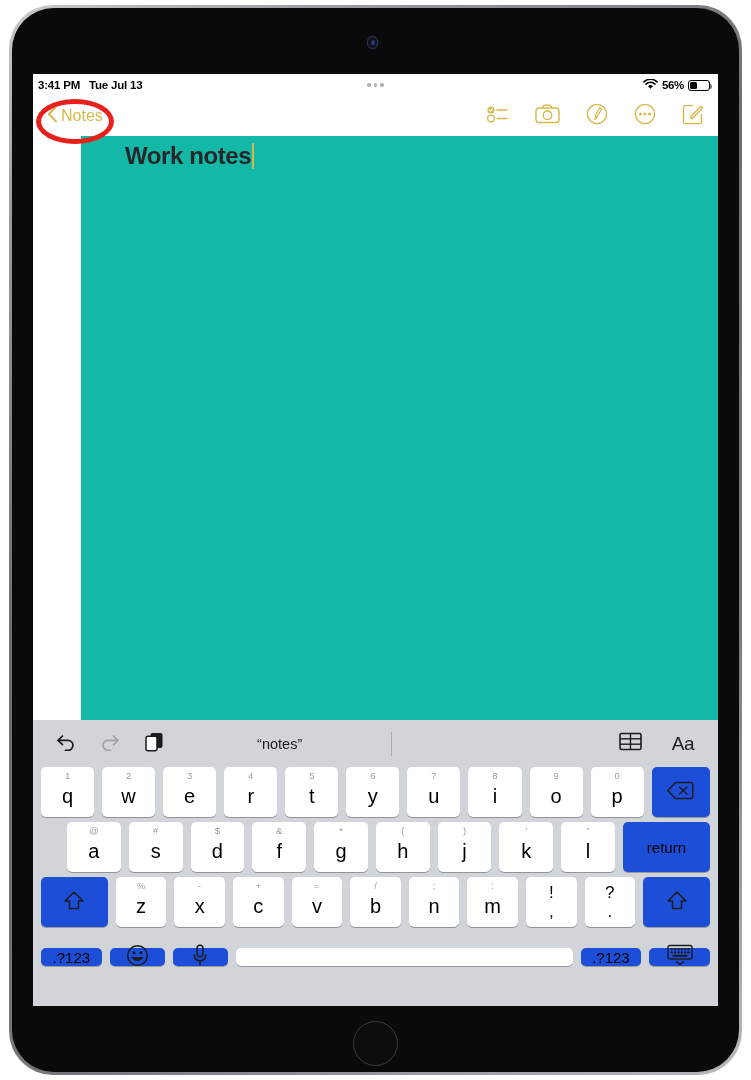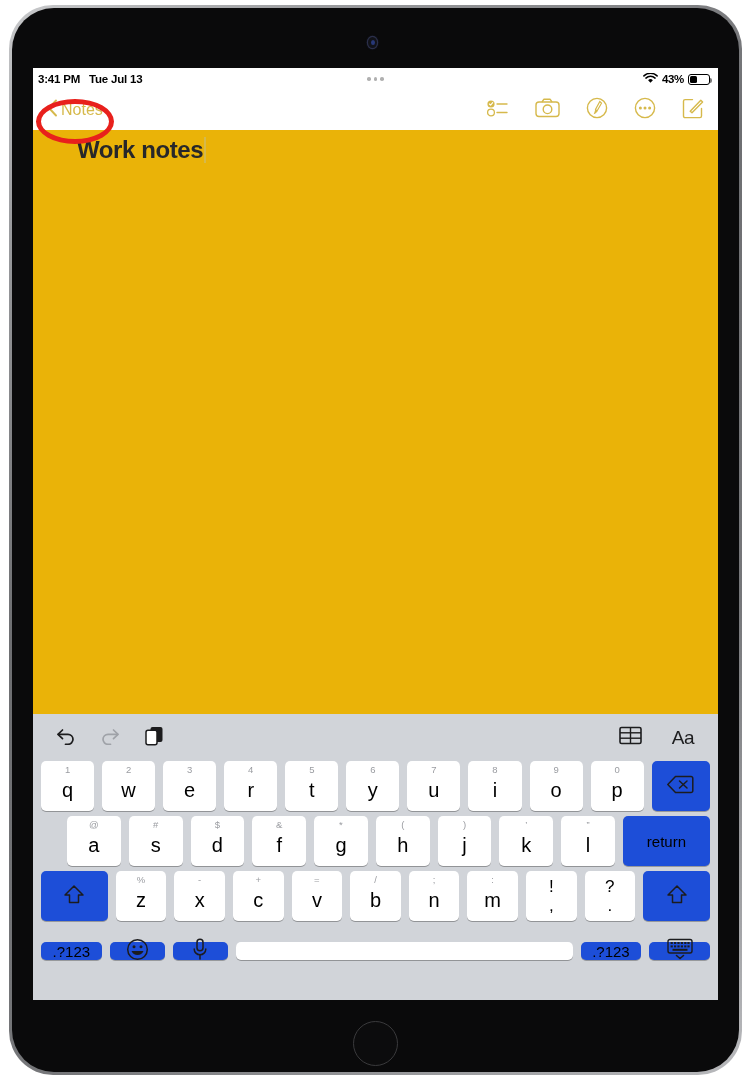--- a/index.html
+++ b/index.html
@@ -49,21 +49,21 @@
     left: 353px; top: 1021px;
     width: 45px; height: 45px;
     border-radius: 50%;
     border: 1.6px solid #3a3a3c;
     background: #0c0c0d;
   }
 
   
   #screen {
     position: absolute;
-    left: 33px; top: 68px;
+    left: 33px; top: 74px;
     width: 685px; height: 932px;
     background: #ffffff;
     overflow: hidden;
   }
 
   
   .statusbar {
     position: relative;
     height: 22px;
     display: flex; align-items: center;
@@ -129,21 +129,22 @@
     border: 5px solid #e8201c;
     border-radius: 50%;
     pointer-events: none;
     z-index: 40;
   }
 
   
   .note-body {
     padding: 5px 20px 0 44px;
     height: 606px;
-    background: #eab308;
+    background: #14b8a6;
+    margin-left: 48px;
   }
   .note-title {
     font-size: 24px; font-weight: bold; color: #27272a;
     letter-spacing: -0.4px;
     display: inline-block;
     line-height: 30px;
   }
   .caret {
     display: inline-block;
     width: 2.2px; height: 26px;
@@ -245,21 +246,21 @@
         </span>
       </div>
       <div class="sb-right">
         <span>
           <svg width="15" height="11" viewBox="0 0 15 11">
             <path d="M7.5 9.8 L5.1 7.2 A3.5 3.5 0 0 1 9.9 7.2 Z" fill="#000"></path>
             <path d="M2.9 5.1 A6.6 6.6 0 0 1 12.1 5.1" stroke="#000" stroke-width="1.5" fill="none" stroke-linecap="round"></path>
             <path d="M0.9 2.9 A9.4 9.4 0 0 1 14.1 2.9" stroke="#000" stroke-width="1.5" fill="none" stroke-linecap="round"></path>
           </svg>
         </span>
-        <span class="sb-batt-text">43%</span>
+        <span class="sb-batt-text">56%</span>
         <span class="batt">
             <i class="fill"></i>
           </span>
       </div>
     </div>
 
     <div class="notes-toolbar">
       <div class="back-btn">
         <span class="back-chevron">
           <svg width="11" height="18" viewBox="0 0 11 18">
@@ -332,20 +333,21 @@
           </span>
           <span>
             <svg width="19" height="20" viewBox="0 0 19 20">
               <rect x="5.5" y="1" width="12" height="15" rx="2" fill="#1c1c1e"></rect>
               <rect x="1" y="4.2" width="11" height="14.5" rx="2" fill="#fff" stroke="#1c1c1e" stroke-width="1.5"></rect>
             </svg>
           </span>
         </div>
 
         <div class="pred-suggestions">
+          <span class="pred-item">“notes”</span>
           <span class="pred-item"></span>
         </div>
 
         <div class="pred-right">
           <span>
             <svg width="23" height="19" viewBox="0 0 23 19">
               <rect x="1" y="1.5" width="21" height="16" rx="1.6" stroke="#1c1c1e" stroke-width="1.6" fill="none"></rect>
               <line x1="1" y1="6.8" x2="22" y2="6.8" stroke="#1c1c1e" stroke-width="1.4"></line>
               <line x1="1" y1="12.2" x2="22" y2="12.2" stroke="#1c1c1e" stroke-width="1.4"></line>
               <line x1="11.5" y1="1.5" x2="11.5" y2="17.5" stroke="#1c1c1e" stroke-width="1.4"></line>

